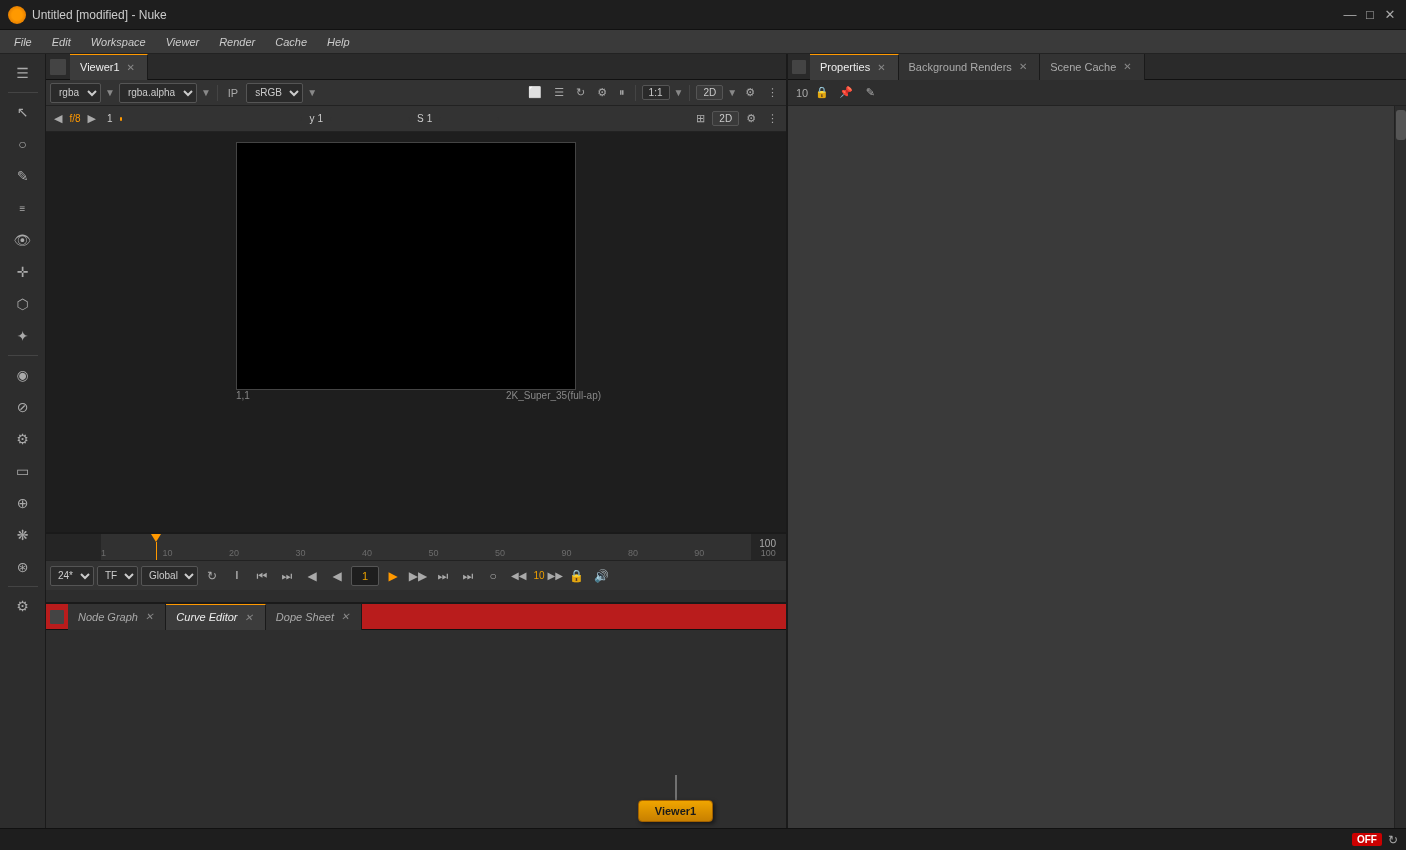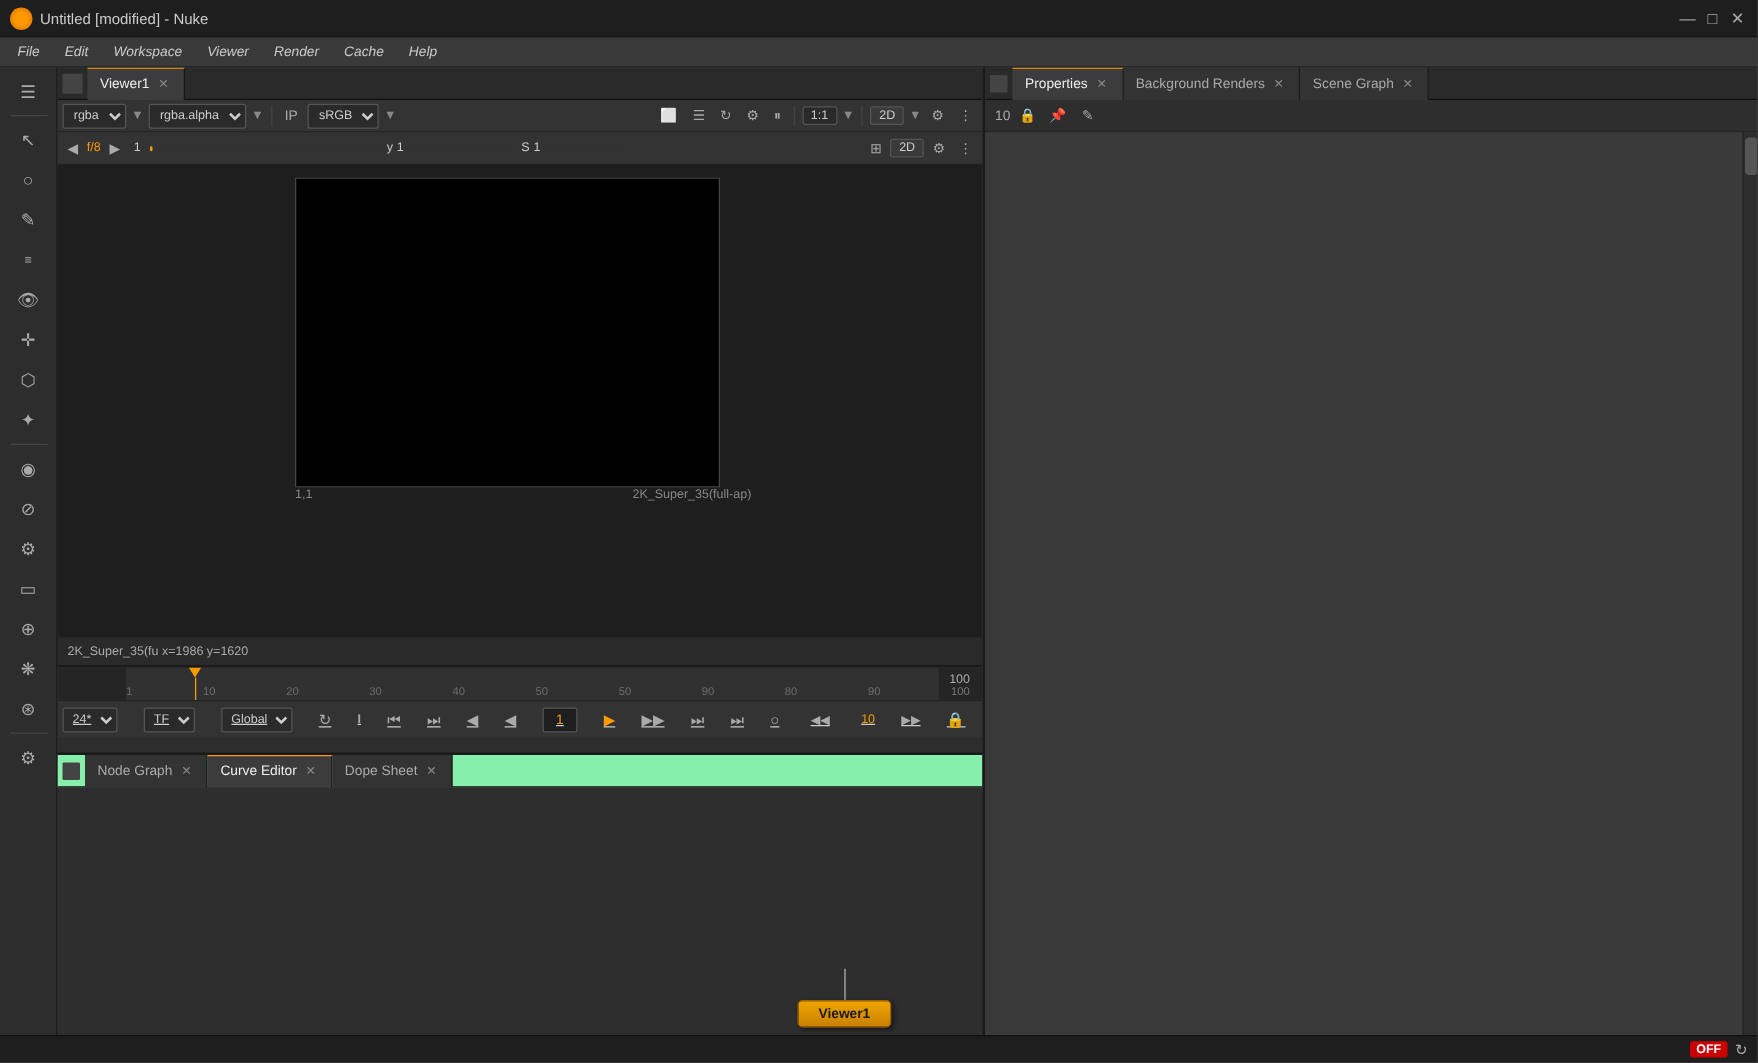--- a/index.html
+++ b/index.html
@@ -284,23 +284,22 @@
       justify-content: space-between;
       font-size: 9px;
       color: #777;
     }
     .playback-controls {
       height: 30px;
       background: #333;
       display: flex;
       align-items: center;
       padding: 14px 4px;
-      gap: 21px;
+      gap: 3px;
       border-top: 1px solid #222;
-      text-decoration: underline;
     }
     .pb-btn {
       background: none;
       border: none;
       color: #aaa;
       cursor: pointer;
       width: 22px;
       height: 22px;
       display: flex;
       align-items: center;
@@ -331,25 +330,26 @@
 
     
     .bottom-panel {
       flex: 1;
       display: flex;
       flex-direction: column;
       background: #2e2e2e;
     }
     .bottom-tab-bar {
       height: 26px;
-      background: #86efac;
+      background: #b91c1c;
       display: flex;
       align-items: center;
       border-bottom: 1px solid #111;
       flex-shrink: 0;
+      font-style: italic;
     }
     .node-graph-area {
       flex: 1;
       background: #2e2e2e;
       position: relative;
       overflow: hidden;
     }
 
     
     .nuke-node {
@@ -593,23 +593,20 @@
         <button class="ctrl-btn">⊞</button>
         <button class="viewer-2d-btn">2D</button>
         <button class="ctrl-btn">⚙</button>
         <button class="ctrl-btn">⋮</button>
       </div>
 
       <div class="viewer-canvas">
         <div class="viewer-inner"></div>
         <div class="viewer-label-tl">1,1</div>
         <div class="viewer-label-br">2K_Super_35(full-ap)</div>
-        <div class="viewer-info-bar">
-          <span>2K_Super_35(fu  x=1986 y=1620</span>
-        </div>
       </div>
     </div>
 
     <div class="timeline-section">
 
       <div class="timeline-ruler" style="position:relative;">
         <div style="position:absolute;left:55px;top:0;width:650px;height:100%;">
           <div class="range-highlight" style="left:0;width:100%;"></div>
 
           <div class="playhead" style="left:50px;">
@@ -700,21 +697,21 @@
       <div style="width:14px;height:14px;background:#444;margin:0 4px;border-radius:1px;flex-shrink:0;"></div>
       <div class="tab active">
         <span>Properties</span>
         <span class="tab-close">✕</span>
       </div>
       <div class="tab">
         <span>Background Renders</span>
         <span class="tab-close">✕</span>
       </div>
       <div class="tab">
-        <span>Scene Graph</span>
+        <span>Scene Cache</span>
         <span class="tab-close">✕</span>
       </div>
     </div>
 
     <div class="prop-header">
       <span>10</span>
       <button class="right-sidebar-btn">🔒</button>
       <button class="right-sidebar-btn">📌</button>
       <button class="right-sidebar-btn">✎</button>
     </div>

